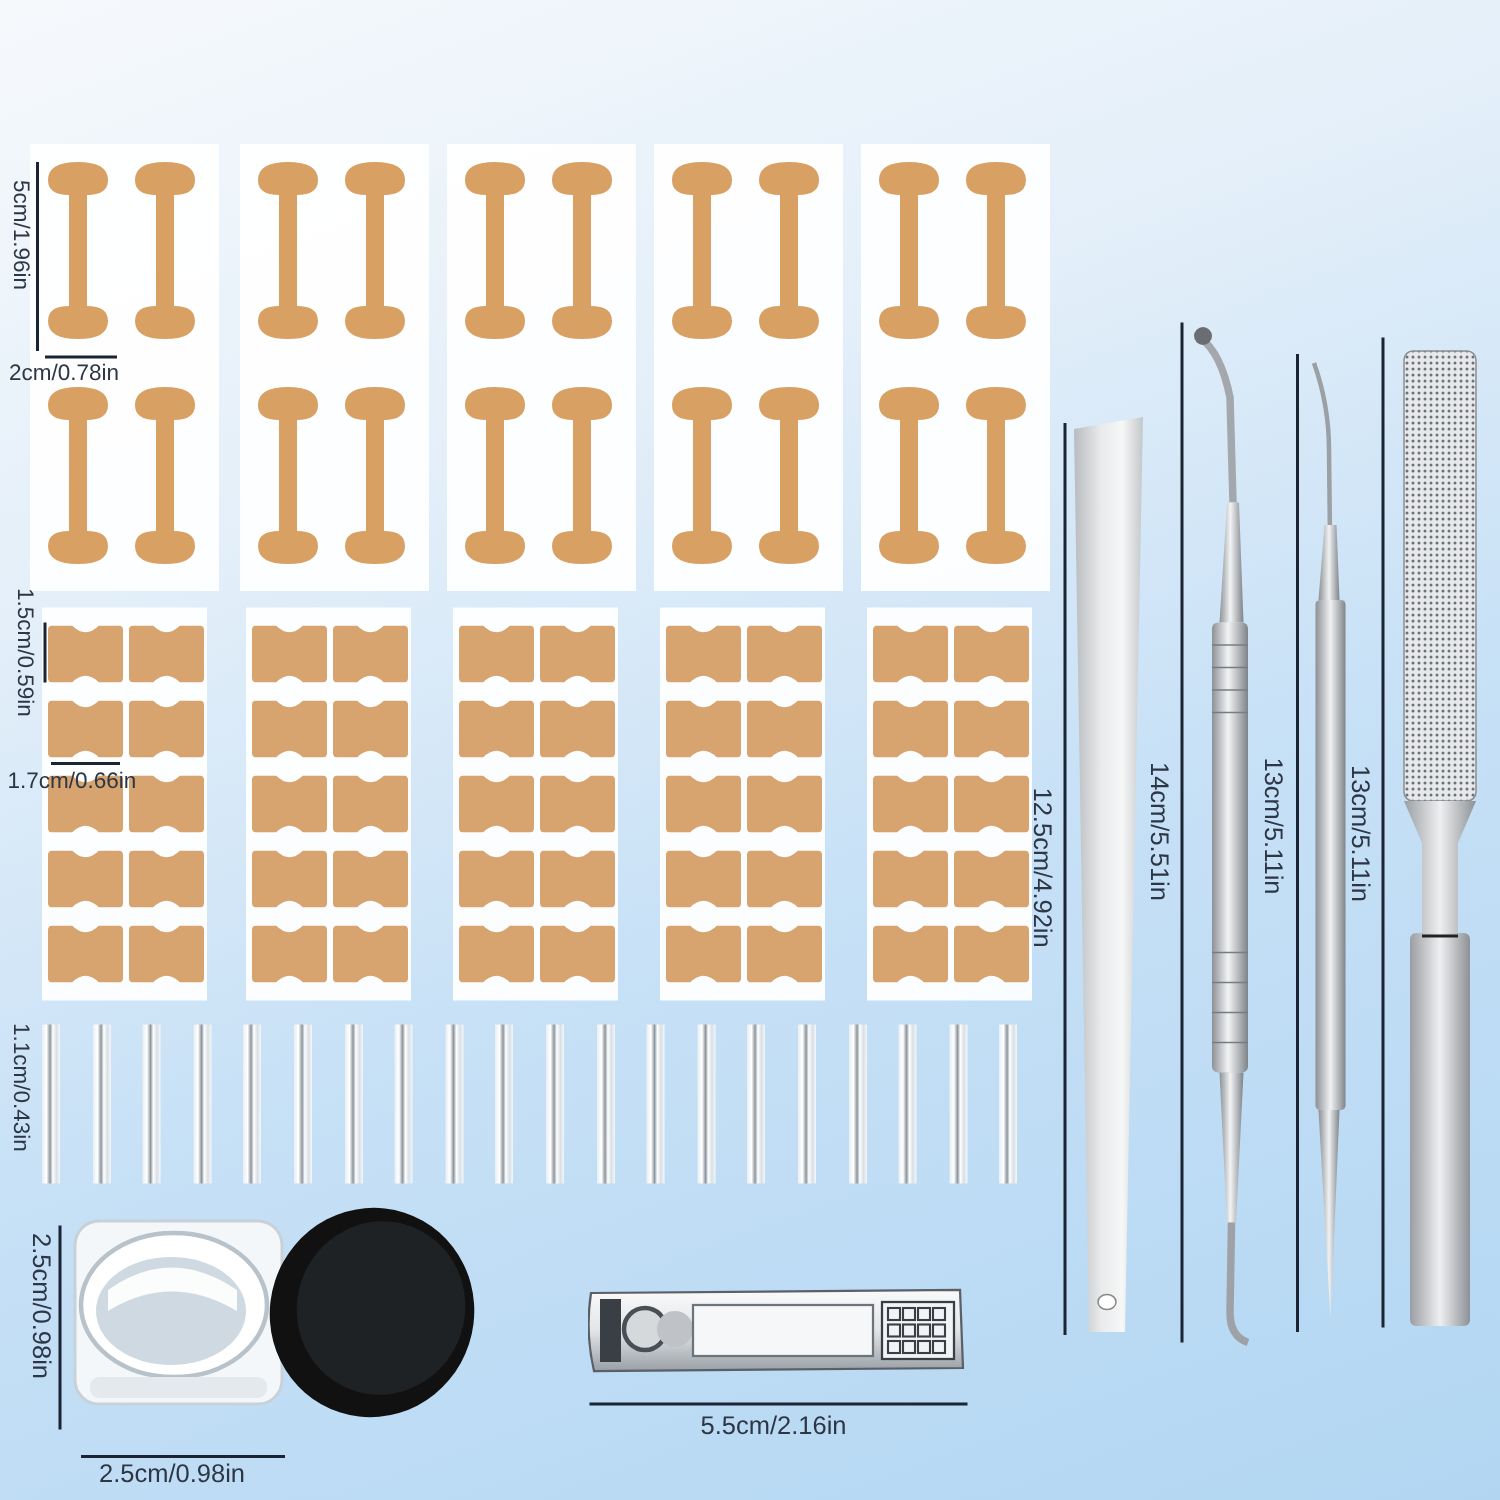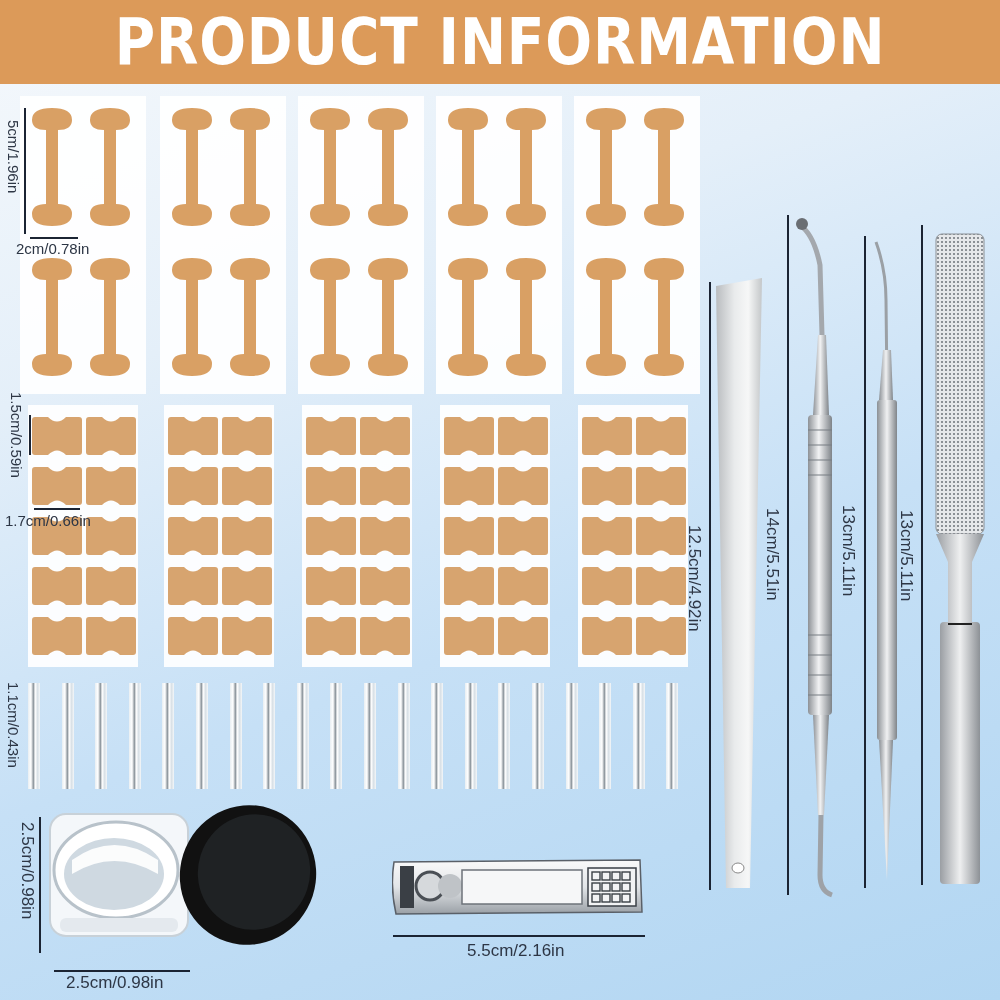--- a/index.html
+++ b/index.html
@@ -23,23 +23,20 @@
   .dim-label.vert { transform-origin: 0 0; transform: rotate(90deg); }
   .dim-label.big { font-size: 17px; }
 
   .tool { position: absolute; }
 </style>
 </head>
 <body>
 
 <div class="canvas">
 
-  <div class="banner">
-    <div class="banner-title">PRODUCT INFORMATION</div>
-  </div>
 
   <div id="istrip-area">
       <div class="sheet" style="left: 20px; top: 96px; width: 126px; height: 298px;">
         <div class="strip" style="left: 8px; top: 10px;"><svg width="48" height="122" viewBox="0 0 48 122">
             <path d="M4 14 Q4 2 24 2 Q44 2 44 14 Q44 24 30 24 L30 98 Q44 98 44 108 Q44 120 24 120 Q4 120 4 108 Q4 98 18 98 L18 24 Q4 24 4 14 Z" fill="#d9a064"></path>
           </svg></div>
         <div class="strip" style="left: 66px; top: 10px;"><svg width="48" height="122" viewBox="0 0 48 122">
             <path d="M4 14 Q4 2 24 2 Q44 2 44 14 Q44 24 30 24 L30 98 Q44 98 44 108 Q44 120 24 120 Q4 120 4 108 Q4 98 18 98 L18 24 Q4 24 4 14 Z" fill="#d9a064"></path>
           </svg></div>
         <div class="strip" style="left: 8px; top: 160px;"><svg width="48" height="122" viewBox="0 0 48 122">
@@ -289,21 +286,21 @@
       <div class="wire" style="left: 532px;"></div>
       <div class="wire" style="left: 565.6px;"></div>
       <div class="wire" style="left: 599.2px;"></div>
       <div class="wire" style="left: 632.8px;"></div>
       <div class="wire" style="left: 666.4px;"></div>
     </div>
 
   <div class="dim-line-v" style="left:24px; top:108px; height:126px;"></div>
   <div class="dim-label vert" style="left:22px; top:120px;">5cm/1.96in</div>
   <div class="dim-line-h" style="left:30px; top:237px; width:48px;"></div>
-  <div class="dim-label" style="left:16px; top:240px;">2cm/0.78in</div>
+  <div class="dim-label" style="left:6px; top:240px;">2cm/0.78in</div>
 
   <div class="dim-line-v" style="left:29px; top:415px; height:40px;"></div>
   <div class="dim-label vert" style="left:25px; top:392px;">1.5cm/0.59in</div>
   <div class="dim-line-h" style="left:34px; top:508px; width:46px;"></div>
   <div class="dim-label" style="left:5px; top:512px;">1.7cm/0.66in</div>
 
   <div class="dim-label vert" style="left:22px; top:682px;">1.1cm/0.43in</div>
 
   <div class="tool" style="left:48px; top:800px; width:270px; height:160px;">
     <svg width="270" height="160" viewBox="0 0 270 160">

